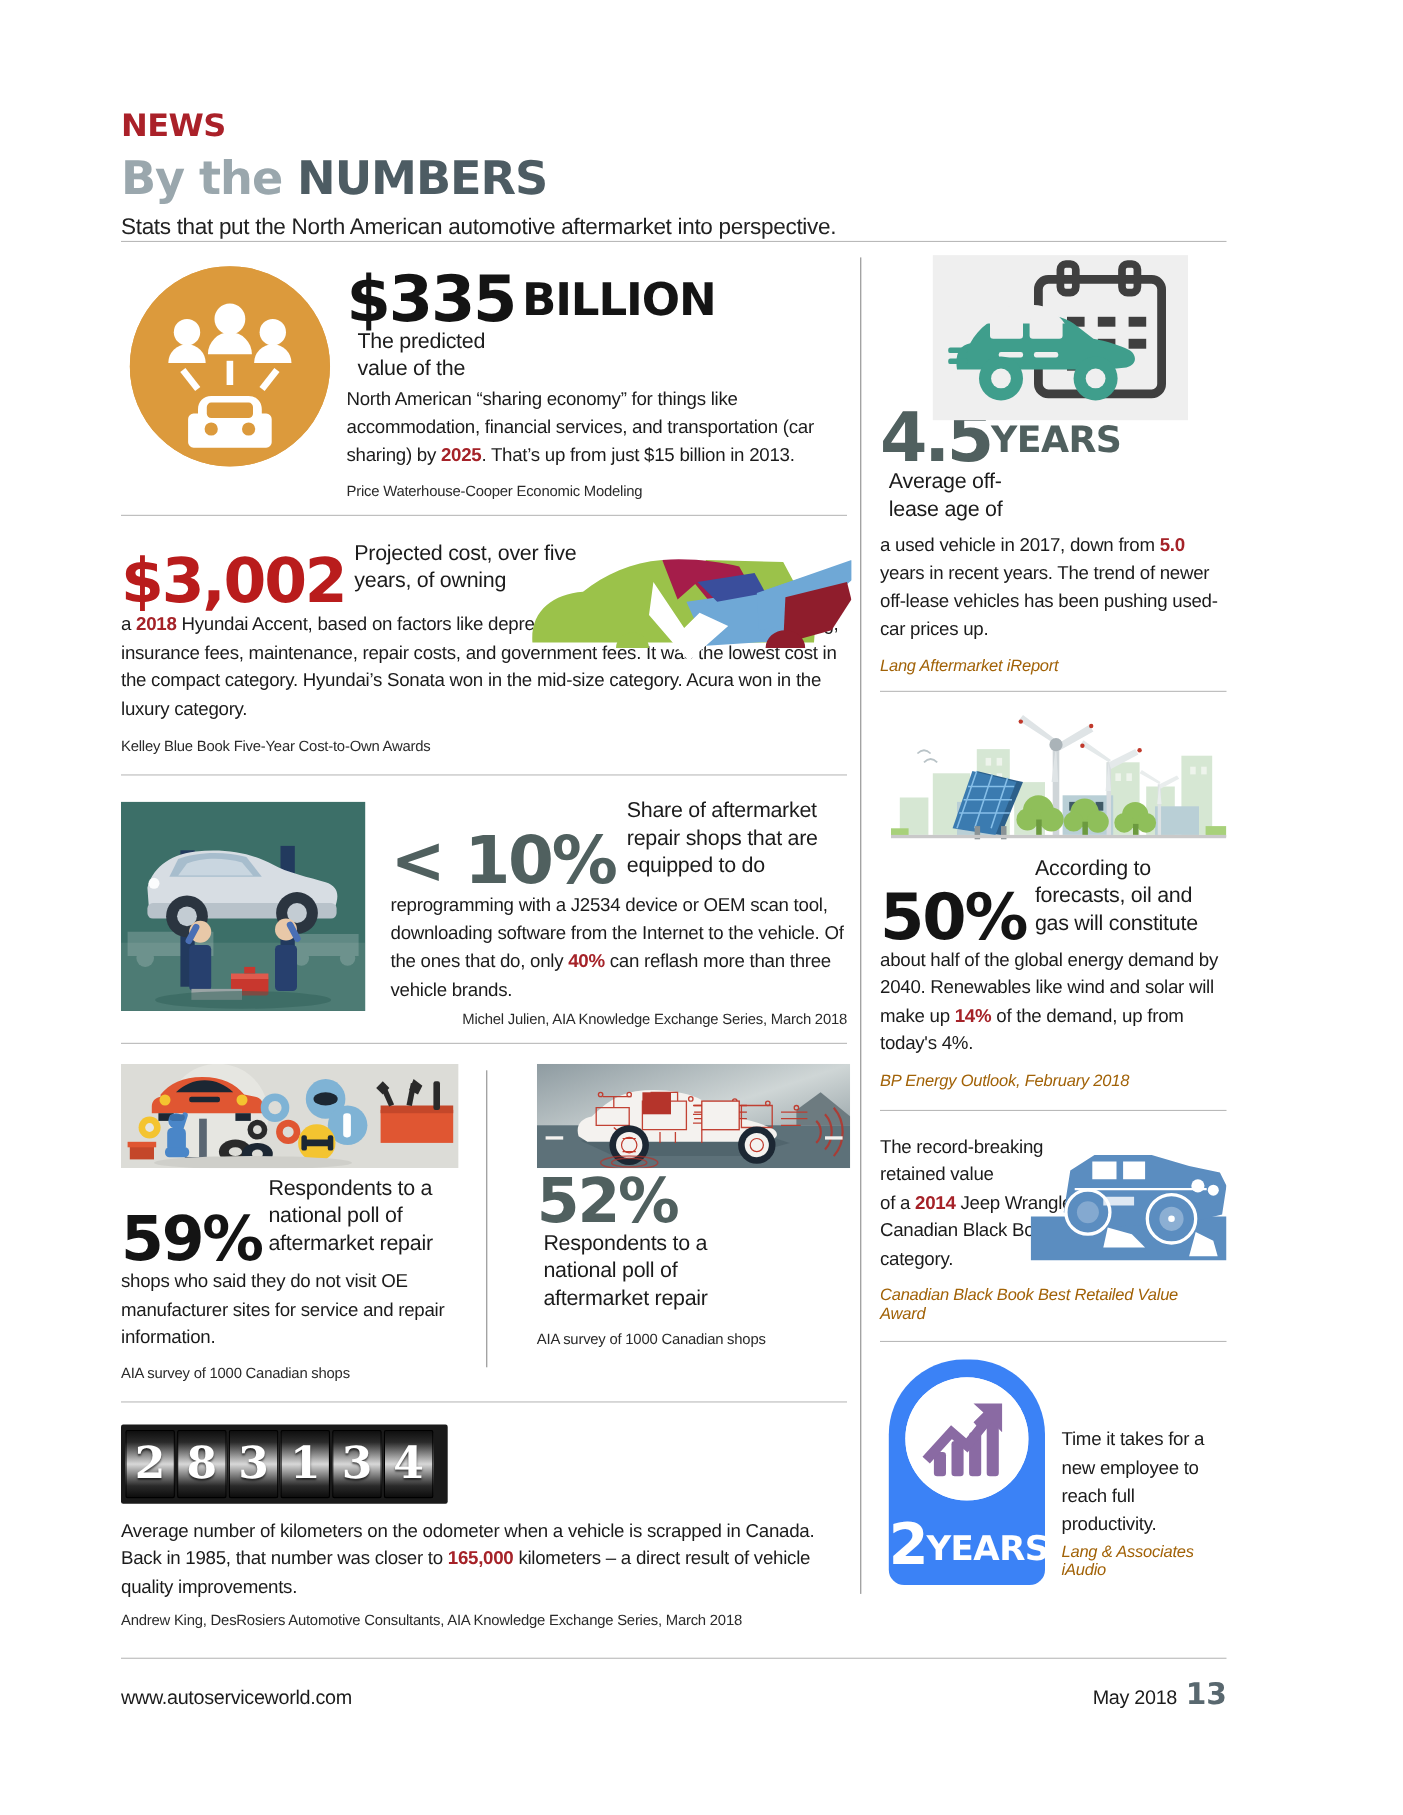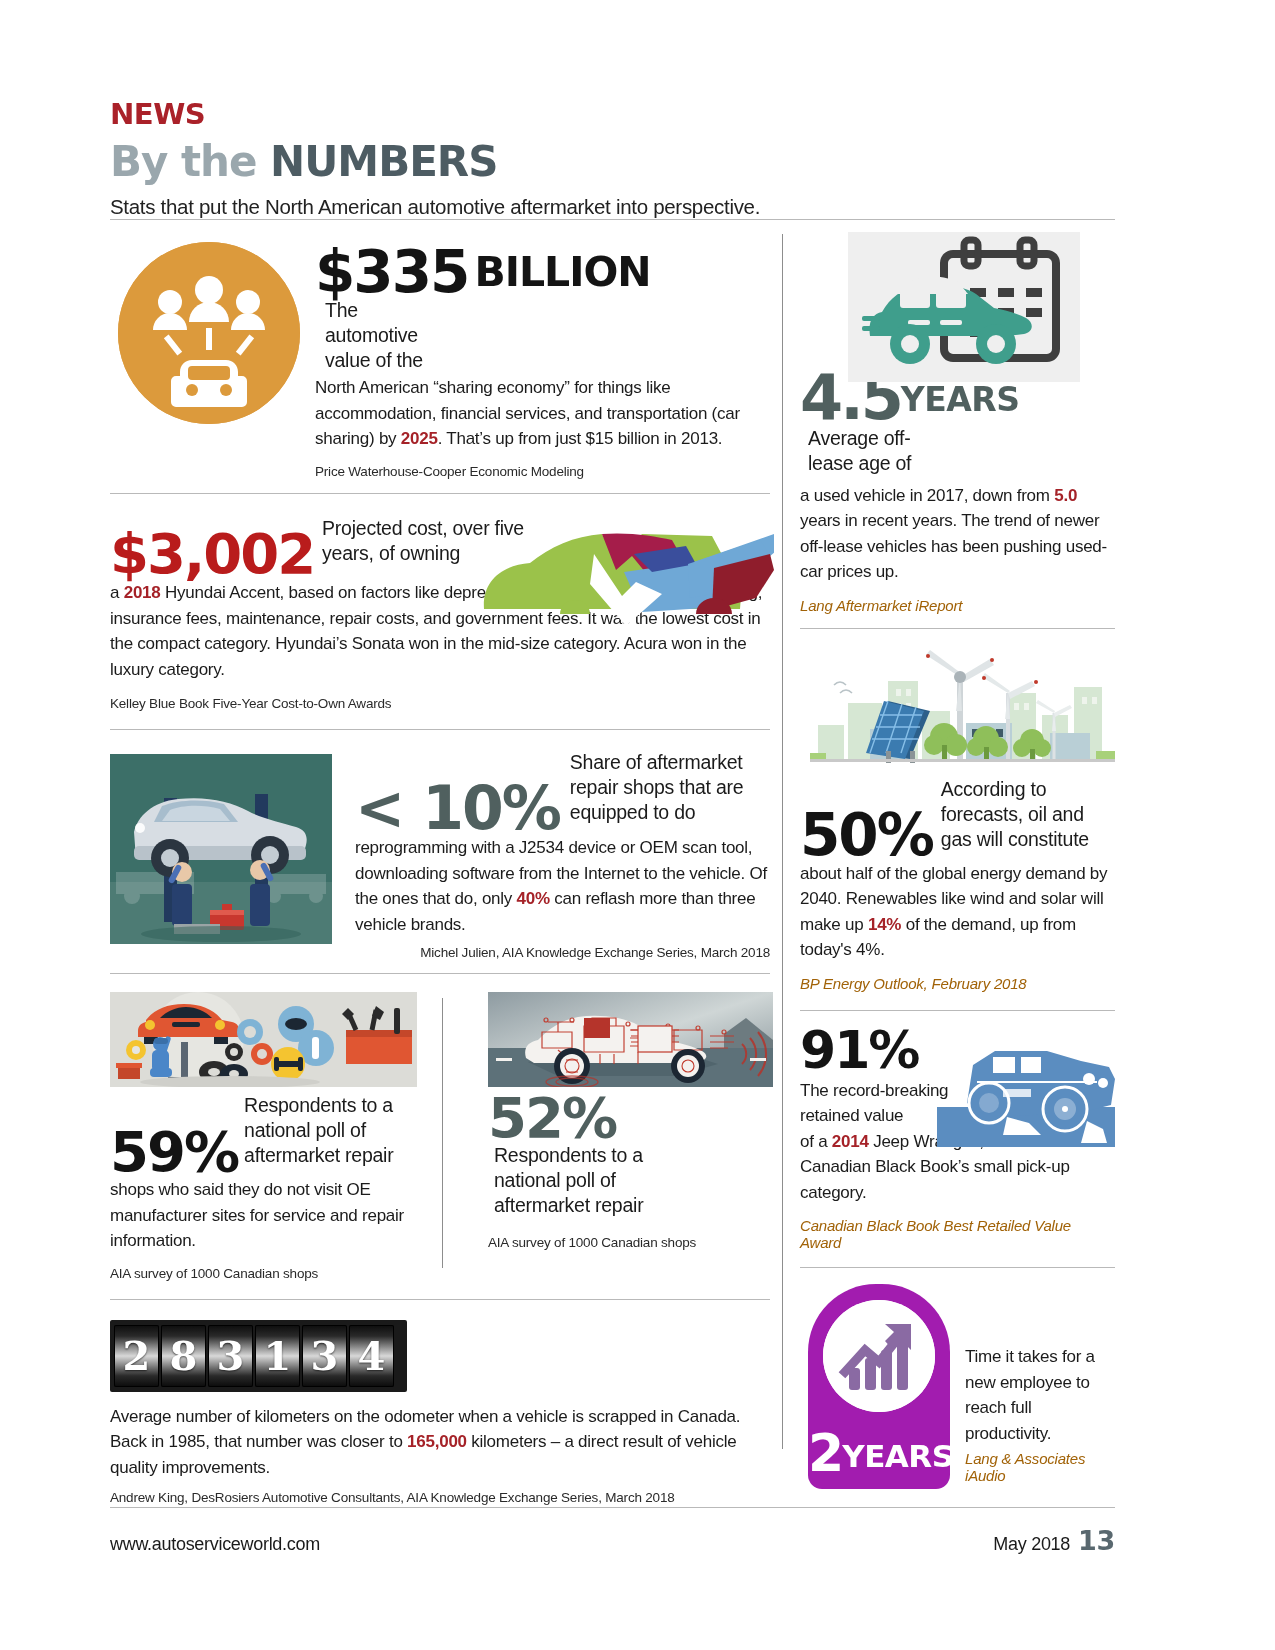--- a/index.html
+++ b/index.html
@@ -178,21 +178,21 @@
 
   .r3 { position: relative; }
   .r3 .n { font-size: 52px; color: #141414; letter-spacing: -2px; }
   .r3 .jeep { position: absolute; right: 0px; top: 24px; width: 178px; height: 112px; }
   .r3 .txt { width: 150px; }
   .r3 .rest { width: 100%; }
 
   .r4 { position: relative; min-height: 215px; }
   .badge {
     position: absolute; left: 8px; top: 16px; width: 142px; height: 205px;
-    background: #a21caf; border-radius: 68px 68px 14px 14px;
+    background: #3b82f6; border-radius: 68px 68px 14px 14px;
   }
   .badge .disc {
     position: absolute; left: 50%; top: 16px; transform: translateX(-50%);
     width: 112px; height: 112px; border-radius: 50%; background: #ffffff;
   }
   .badge .lbl {
     position: absolute; left: 0; right: 0; bottom: 6px; text-align: center;
     color: #ffffff; font-family: "DejaVu Sans", sans-serif;
   }
   .badge .lbl .two { font-size: 52px; font-weight: bold; vertical-align: -4px; letter-spacing: -2px; }
@@ -243,21 +243,21 @@
           <rect x="52" y="92" width="6" height="22" fill="#fff" transform="rotate(-38 55 103)"></rect>
           <rect x="124" y="92" width="6" height="22" fill="#fff" transform="rotate(38 127 103)"></rect>
 
           <path d="M62 130c0-7 5-12 12-12h34c7 0 12 5 12 12v4h4a5 5 0 0 1 5 5v21a5 5 0 0 1-5 5h-66a5 5 0 0 1-5-5v-21a5 5 0 0 1 5-5h4z" fill="#fff"></path>
           <rect x="70" y="124" width="42" height="14" rx="4" fill="#dc9a3c"></rect>
           <circle cx="74" cy="148" r="6" fill="#dc9a3c"></circle>
           <circle cx="108" cy="148" r="6" fill="#dc9a3c"></circle>
         </svg>
       </div>
       <div class="flowtext">
-        <span class="bignum n">$335</span><span class="unit">BILLION</span><span class="lead">The automotive value of the</span>
+        <span class="bignum n">$335</span><span class="unit">BILLION</span><span class="lead">The predicted value of the</span>
         <div class="body-txt rest"><span>North American “sharing economy” for things like accommodation, financial services, and transportation (car sharing) by </span><span class="red">2025</span><span>. That’s up from just $15 billion in 2013.</span></div>
         <div class="src">Price Waterhouse-Cooper Economic Modeling</div>
       </div>
     </div>
 
     <div class="rule" style="margin-top:14px"></div>
 
     <div class="b2">
       <div class="car">
         <svg width="300" height="110" viewBox="0 0 300 110" aria-hidden="true">
@@ -692,21 +692,20 @@
           <circle cx="52" cy="68" r="10" fill="#ffffff" opacity="0.25"></circle>
           <circle cx="128" cy="74" r="22" fill="#5b8dc0" stroke="#ffffff" stroke-width="3"></circle>
           <circle cx="128" cy="74" r="11" fill="#ffffff" opacity="0.3"></circle>
           <circle cx="128" cy="74" r="3" fill="#ffffff"></circle>
           <path d="M70 82l22 6 12 12H66z" fill="#ffffff"></path>
           <path d="M150 86l16 8 4 14h-26z" fill="#ffffff"></path>
           <path d="M8 100l14-8 12 10z" fill="#ffffff" opacity="0.0"></path>
           <path d="M66 54h28v8H66z" fill="#ffffff" opacity="0.8"></path>
         </svg>
       </div>
-      <div class="bignum n">91%</div>
       <div class="body-txt txt" style="margin-top:4px">The record-breaking retained value</div>
       <div class="body-txt rest"><span>of a </span><span class="red">2014</span><span> Jeep Wrangler, winner in Canadian Black Book’s small pick-up category.</span></div>
       <div class="r-src" style="margin-top:12px">Canadian Black Book Best Retailed Value Award</div>
     </div>
 
     <div class="rule-sm" style="margin-top:16px"></div>
 
     <div class="r-block r4">
       <div class="badge">
         <div class="disc">

